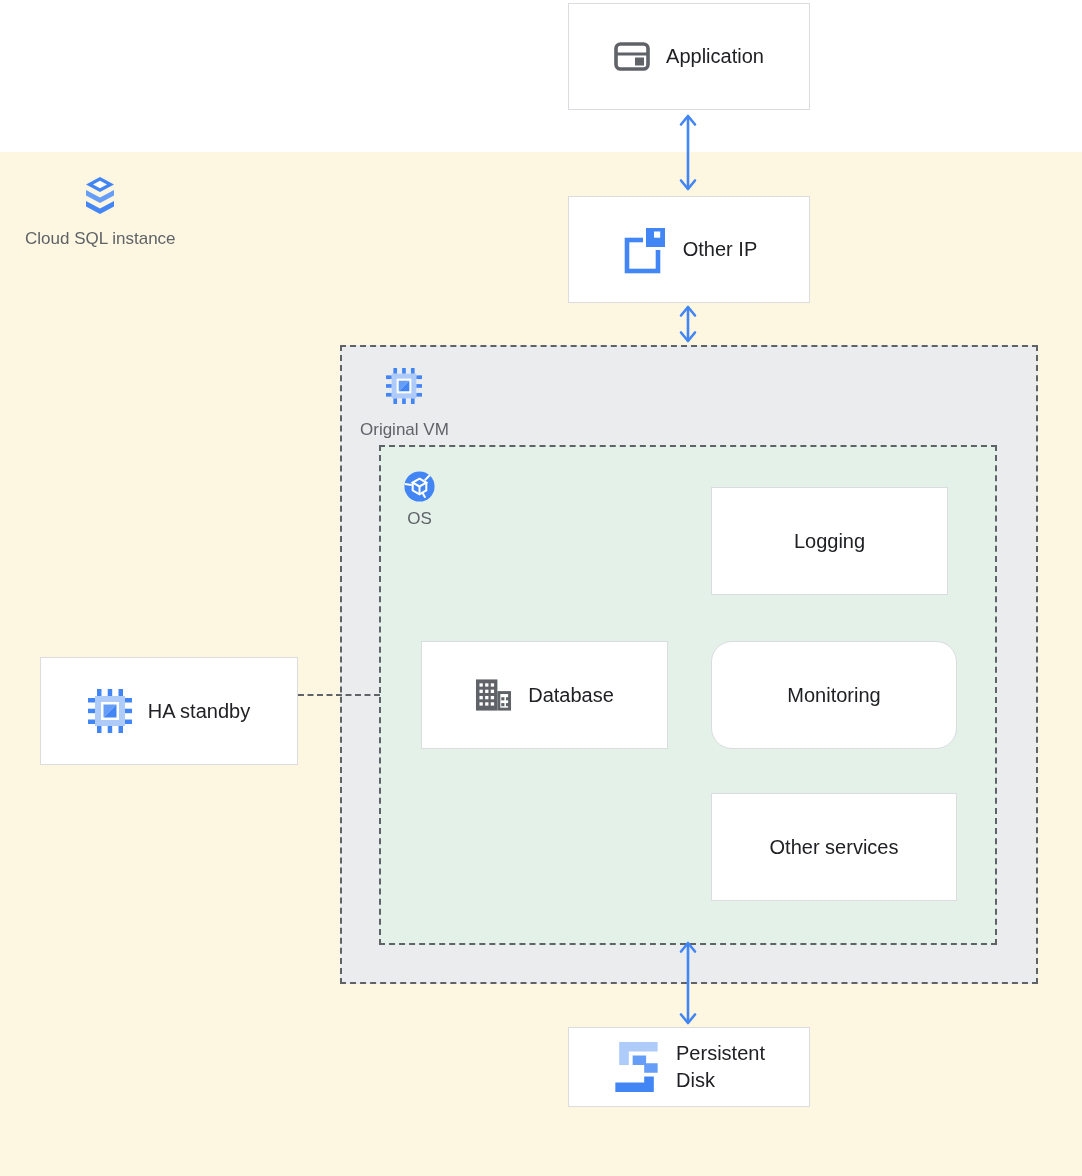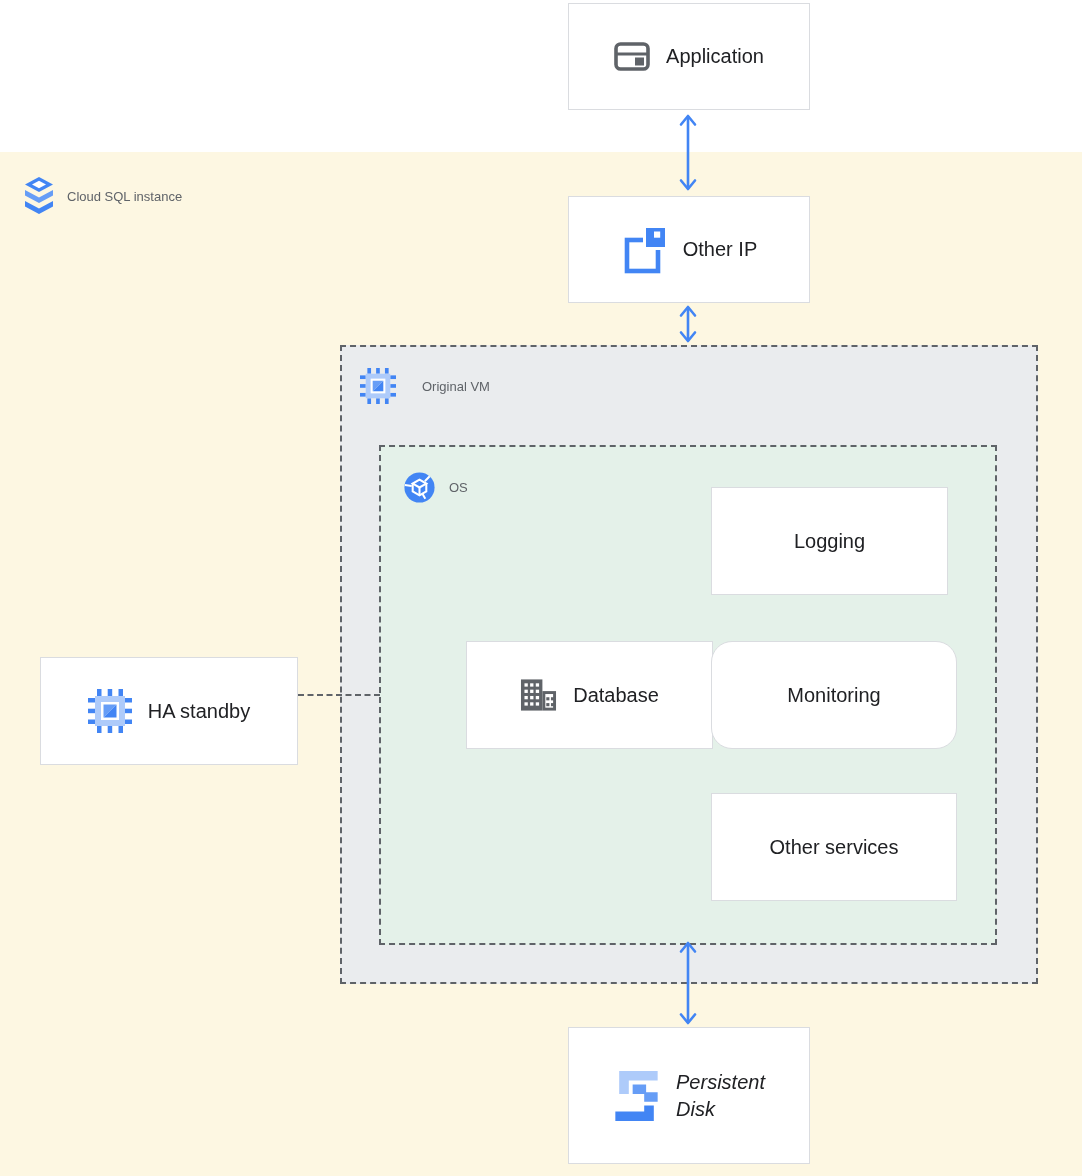--- a/index.html
+++ b/index.html
@@ -14,39 +14,39 @@
     background:var(--sql-zone-bg,#fdf7e2);
   }
   .zone {
     position:absolute; border:2px dashed var(--dashed-border,#5f6368);
     box-sizing:border-box;
   }
   .zone-vm { left:340px; top:345px; width:698px; height:639px; background:var(--vm-zone-bg,#eaecee); }
   .zone-os { left:379px; top:445px; width:618px; height:500px; background:var(--os-zone-bg,#e4f1e9); }
   .zone-label {
     position:absolute; display:flex; align-items:center; gap:14px;
-    color:var(--zone-text,#5f6368); font-size:13px; white-space:nowrap;
+    color:var(--zone-text,#5f6368); font-size:17px; white-space:nowrap;flex-direction:column;
   }
   .zl-sql { left:25px; top:177px; height:38px; }
-  .zl-vm  { left:360px; top:368px; height:36px; gap:26px; }
-  .zl-os  { left:402px; top:469px; height:36px; gap:12px; }
+  .zl-vm  { left:360px; top:368px; height:36px; gap:16px; }
+  .zl-os  { left:402px; top:469px; height:36px; gap:5px; }
   .node {
     position:absolute; background:var(--node-bg,#ffffff);
     border:1px solid var(--node-border,#dadce0); box-sizing:border-box;
     display:flex; align-items:center; justify-content:center; gap:16px;
     color:var(--node-text,#202124); font-size:20px; white-space:nowrap;
   }
   .n-app    { left:568px; top:3px;    width:242px; height:107px; }
   .n-sip    { left:568px; top:196px;  width:242px; height:107px; }
   .n-log    { left:711px; top:487px;  width:237px; height:108px; }
-  .n-db     { left:421px; top:641px;  width:247px; height:108px;margin-left:45px; }
+  .n-db     { left:421px; top:641px;  width:247px; height:108px; }
   .n-mon    { left:711px; top:641px;  width:246px; height:108px;border-radius:21px; }
   .n-oth    { left:711px; top:793px;  width:246px; height:108px; }
   .n-ha     { left:40px;  top:641px;  width:258px; height:108px;margin-top:16px; }
-  .n-pd     { left:568px; top:1027px; width:242px; height:137px;font-style:italic; }
+  .n-pd     { left:568px; top:1027px; width:242px; height:80px; }
   .pd-label { line-height:27px; }
   .arrow { position:absolute; }
   .a1 { left:674px; top:113px; }
   .a2 { left:674px; top:304px; }
   .a3 { left:674px; top:940px; }
   .connector {
     position:absolute; left:298px; top:694px; width:82px; height:0;
     border-top:2px dashed var(--dashed-border,#5f6368);
   }
   svg { display:block; }

